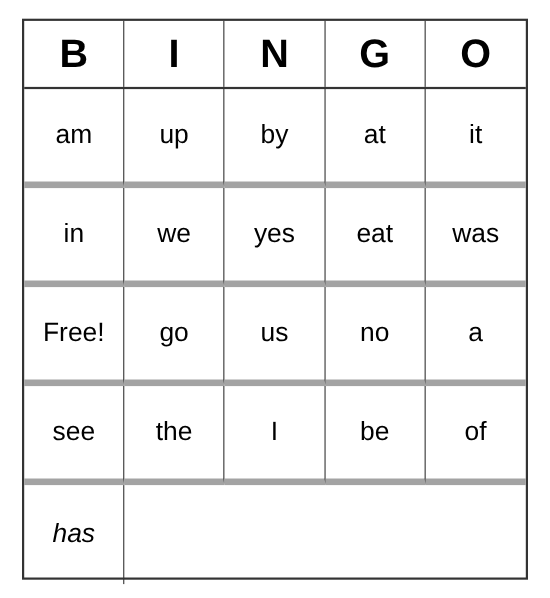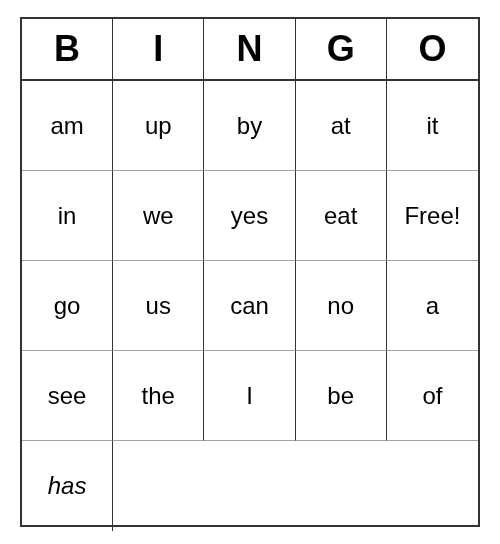--- a/index.html
+++ b/index.html
@@ -49,21 +49,21 @@
       grid-template-rows: repeat(5, 1fr);
       height: 450px;
     }
 
     .bingo-cell {
       display: flex;
       justify-content: center;
       align-items: center;
       font-size: 24px;
       border-right: 1px solid #333;
-      border-bottom: 1px solid #a3a3a3;
+      border-bottom: 6px solid #a3a3a3;
     }
 
     .bingo-cell:nth-child(5n) {
       border-right: none;
       text-align: center;
     }
 
     .bingo-cell:nth-child(n+21) {
       border-bottom: none;
       font-style: italic;
@@ -83,24 +83,24 @@
   <div class="bingo-grid" id="grid">
   <div class="bingo-cell">am</div>
       <div class="bingo-cell">up</div>
       <div class="bingo-cell">by</div>
       <div class="bingo-cell">at</div>
       <div class="bingo-cell">it</div>
       <div class="bingo-cell">in</div>
       <div class="bingo-cell">we</div>
       <div class="bingo-cell">yes</div>
       <div class="bingo-cell">eat</div>
+      <div class="bingo-cell">was</div>
       <div class="bingo-cell">Free!</div>
       <div class="bingo-cell">go</div>
       <div class="bingo-cell">us</div>
-      <div class="bingo-cell">can</div>
       <div class="bingo-cell">no</div>
       <div class="bingo-cell">a</div>
       <div class="bingo-cell">see</div>
       <div class="bingo-cell">the</div>
       <div class="bingo-cell">I</div>
       <div class="bingo-cell">be</div>
       <div class="bingo-cell">of</div>
       <div class="bingo-cell">has</div>
     </div>
 </div>

